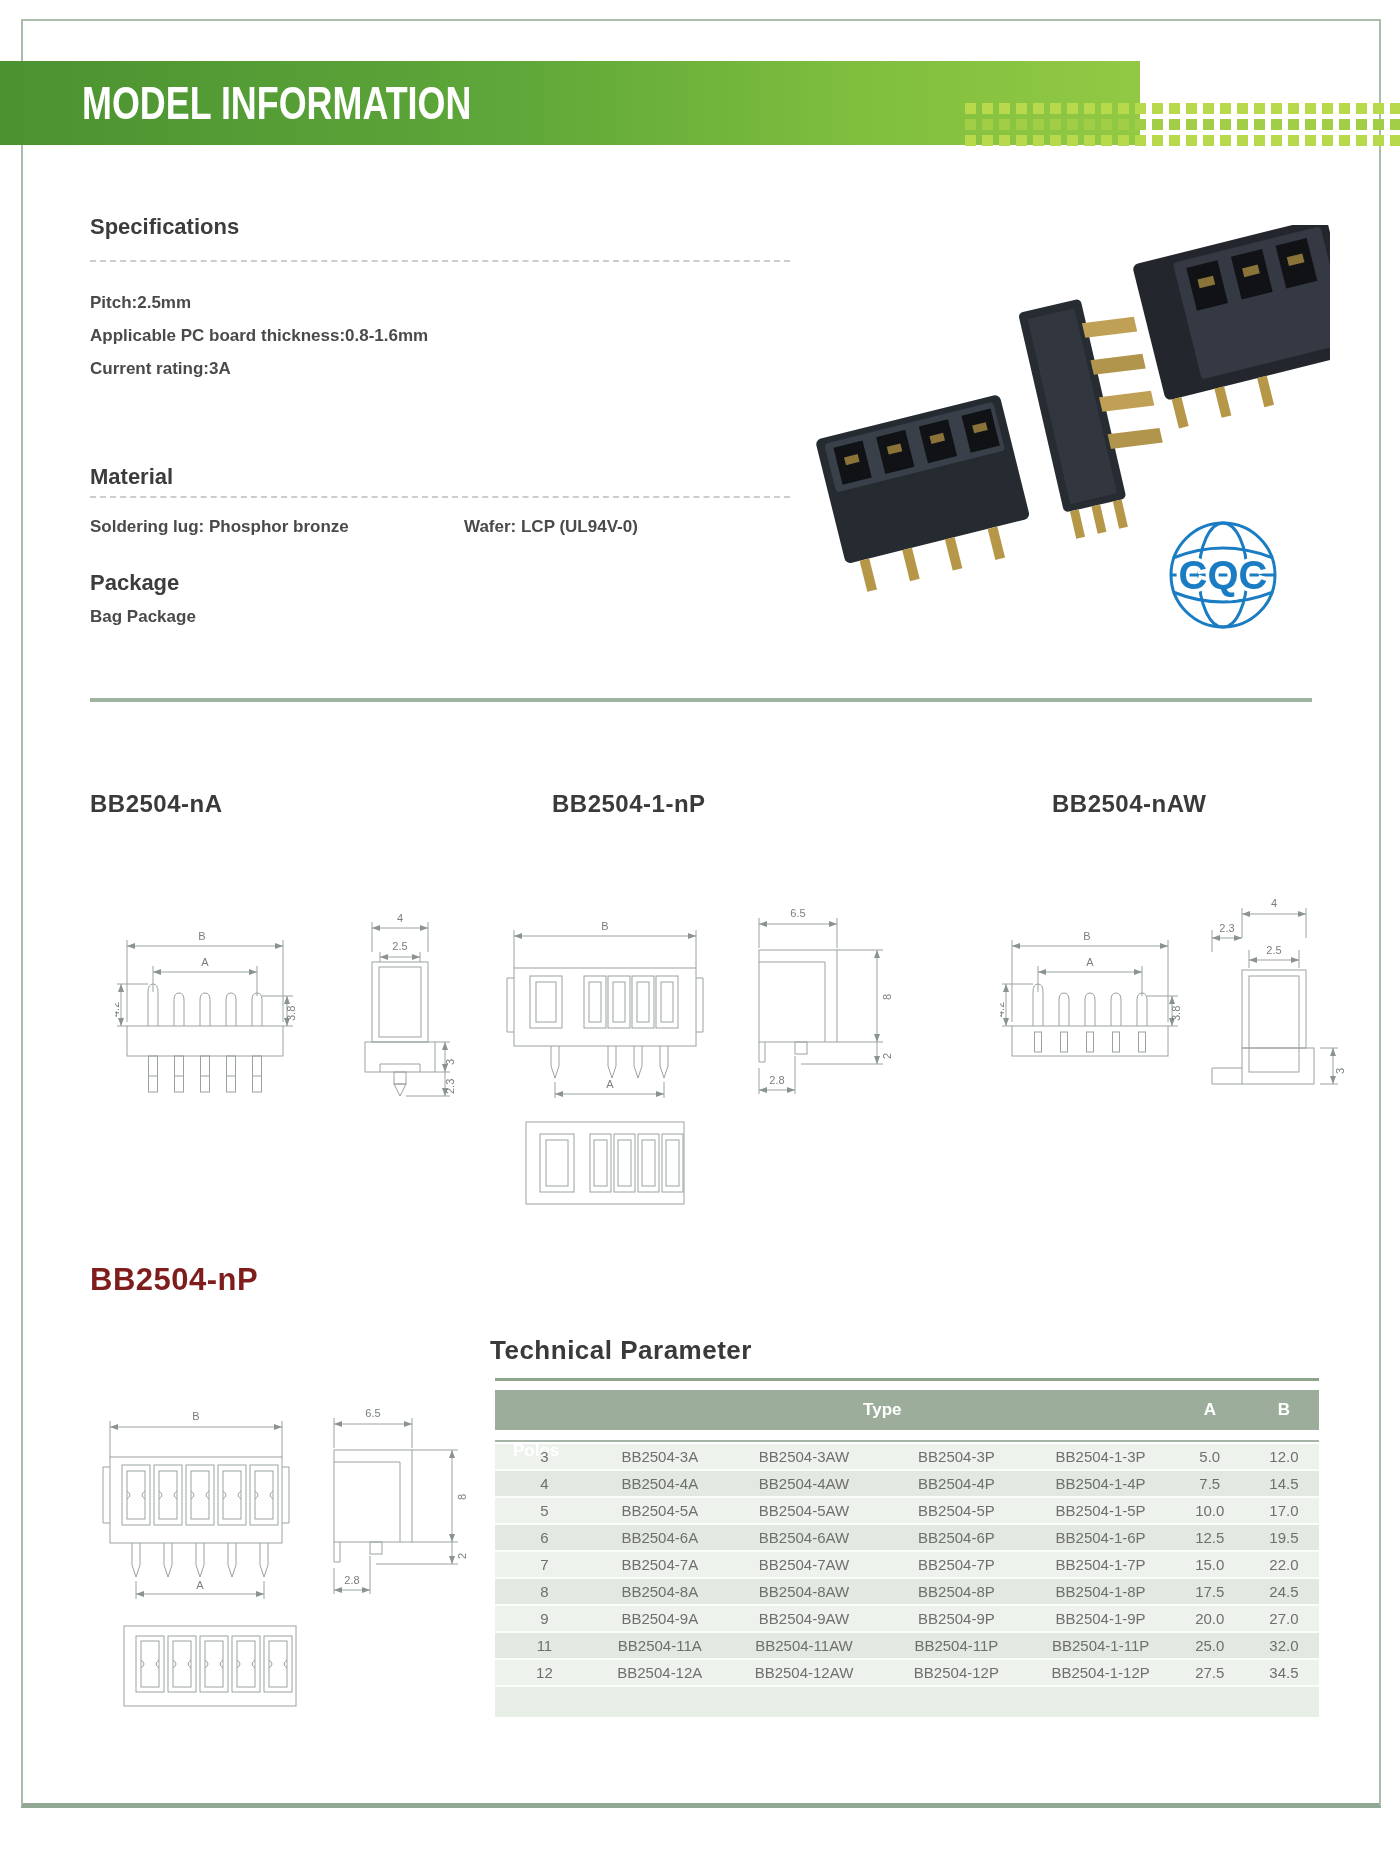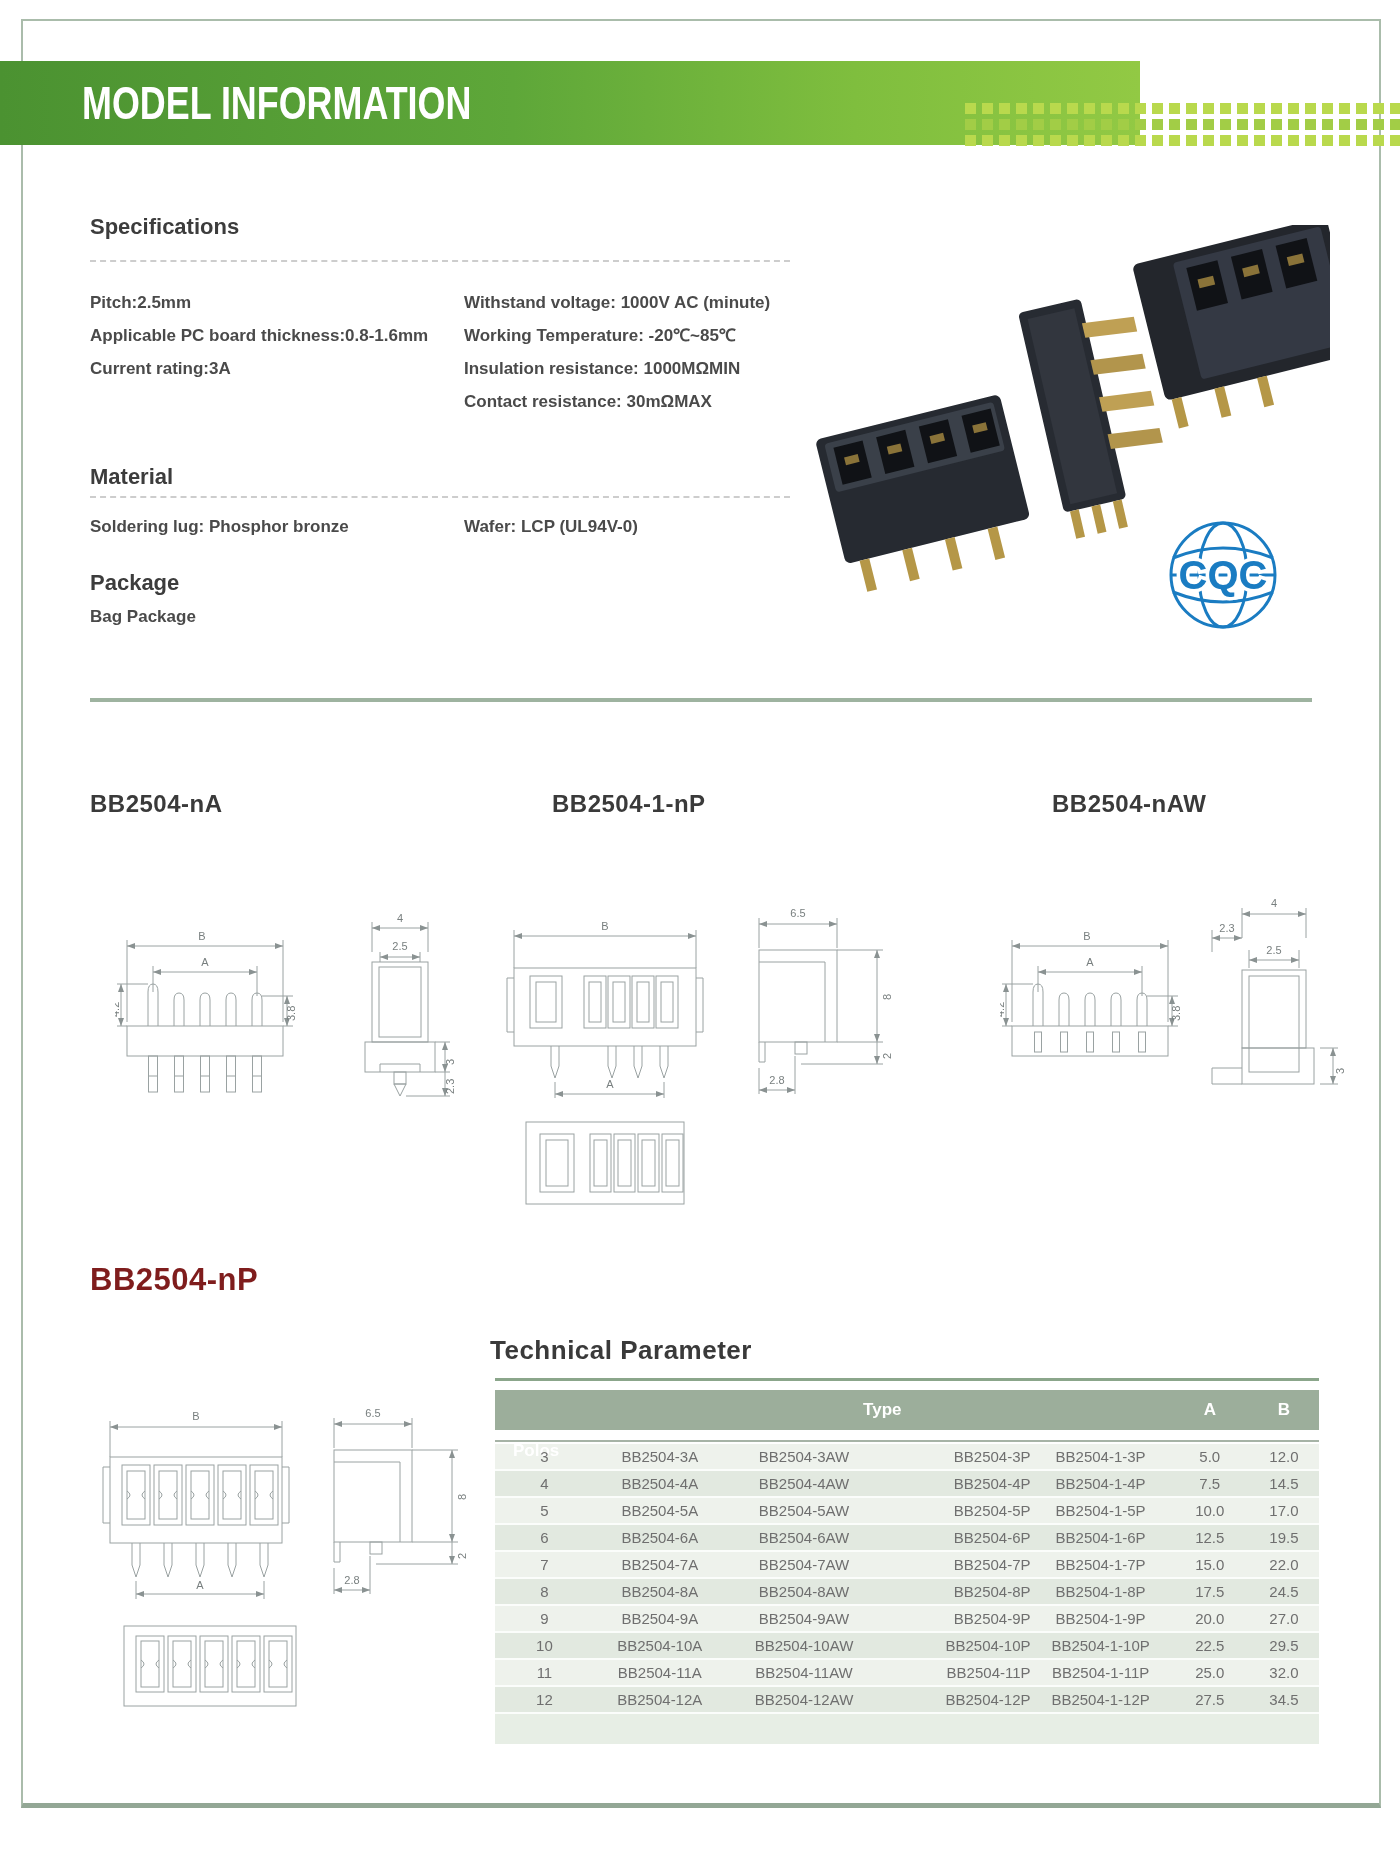--- a/index.html
+++ b/index.html
@@ -34,21 +34,21 @@
   .h-polos{width:12%;padding-left:18px;box-sizing:border-box;margin-top:41px;}
   .h-type{width:70%;text-align:center;}
   .h-a{width:9.5%;text-align:center;}
   .h-b{width:8.5%;text-align:center;}
   .tp-grayline{height:2px;background:#a6b3a6;margin-top:10px;}
   .tbody{margin-top:2px;}
   .trow{display:flex;height:25px;line-height:25px;font-size:15px;color:#6f6f6f;border-bottom:2px solid #fbfdfb;}
   .trow:nth-child(odd){background:#eef2ec;}
   .trow:nth-child(even){background:#e2e9e0;}
   .c{text-align:center;white-space:nowrap;overflow:hidden;}
-  .c-polos{width:12%;} .c-t1{width:16%;} .c-t2{width:19%;} .c-t3{width:18%;text-align:right;} .c-t4{width:17%;}
+  .c-polos{width:12%;} .c-t1{width:16%;} .c-t2{width:19%;} .c-t3{width:18%;} .c-t4{width:17%;}
   .c-a{width:9.5%;} .c-b{width:8.5%;}
   .tfoot{height:30px;background:#e7eee5;}
   
   .photo{position:absolute;left:770px;top:225px;}
   .cqc{position:absolute;left:1148px;top:510px;}
 </style>
 </head>
 <body>
 
 <div class="page">
@@ -66,26 +66,20 @@
       <rect x="0" y="0" width="435" height="46" fill="url(#dg)"></rect>
     </svg>
   </header>
 
   <div class="h2" style="left:90px;top:214px">Specifications</div>
   <div class="dashed" style="left:90px;top:260px"></div>
   <div class="speccol" style="left:90px;top:286px">
     <div>Pitch:2.5mm</div>
     <div>Applicable PC board thickness:0.8-1.6mm</div>
     <div>Current rating:3A</div>
-  </div>
-  <div class="speccol" style="left:464px;top:286px">
-    <div>Withstand voltage: 1000V AC (minute)</div>
-    <div>Working Temperature: -20℃~85℃</div>
-    <div>Insulation resistance: 1000MΩMIN</div>
-    <div>Contact resistance: 30mΩMAX</div>
   </div>
 
   <div class="h2" style="left:90px;top:464px">Material</div>
   <div class="dashed" style="left:90px;top:496px"></div>
   <div class="bodytxt" style="left:90px;top:517px">Soldering lug: Phosphor bronze</div>
   <div class="bodytxt" style="left:464px;top:517px">Wafer: LCP (UL94V-0)</div>
 
   <div class="h2" style="left:90px;top:570px">Package</div>
   <div class="bodytxt" style="left:90px;top:607px">Bag Package</div>
 
@@ -548,29 +542,20 @@
     <div class="trow">
       <span class="c c-polos">9</span>
       <span class="c c-t1">BB2504-9A</span>
       <span class="c c-t2">BB2504-9AW</span>
       <span class="c c-t3">BB2504-9P</span>
       <span class="c c-t4">BB2504-1-9P</span>
       <span class="c c-a">20.0</span>
       <span class="c c-b">27.0</span>
     </div>
 
-    <div class="trow">
-      <span class="c c-polos">10</span>
-      <span class="c c-t1">BB2504-10A</span>
-      <span class="c c-t2">BB2504-10AW</span>
-      <span class="c c-t3">BB2504-10P</span>
-      <span class="c c-t4">BB2504-1-10P</span>
-      <span class="c c-a">22.5</span>
-      <span class="c c-b">29.5</span>
-    </div>
 
     <div class="trow">
       <span class="c c-polos">11</span>
       <span class="c c-t1">BB2504-11A</span>
       <span class="c c-t2">BB2504-11AW</span>
       <span class="c c-t3">BB2504-11P</span>
       <span class="c c-t4">BB2504-1-11P</span>
       <span class="c c-a">25.0</span>
       <span class="c c-b">32.0</span>
     </div>

